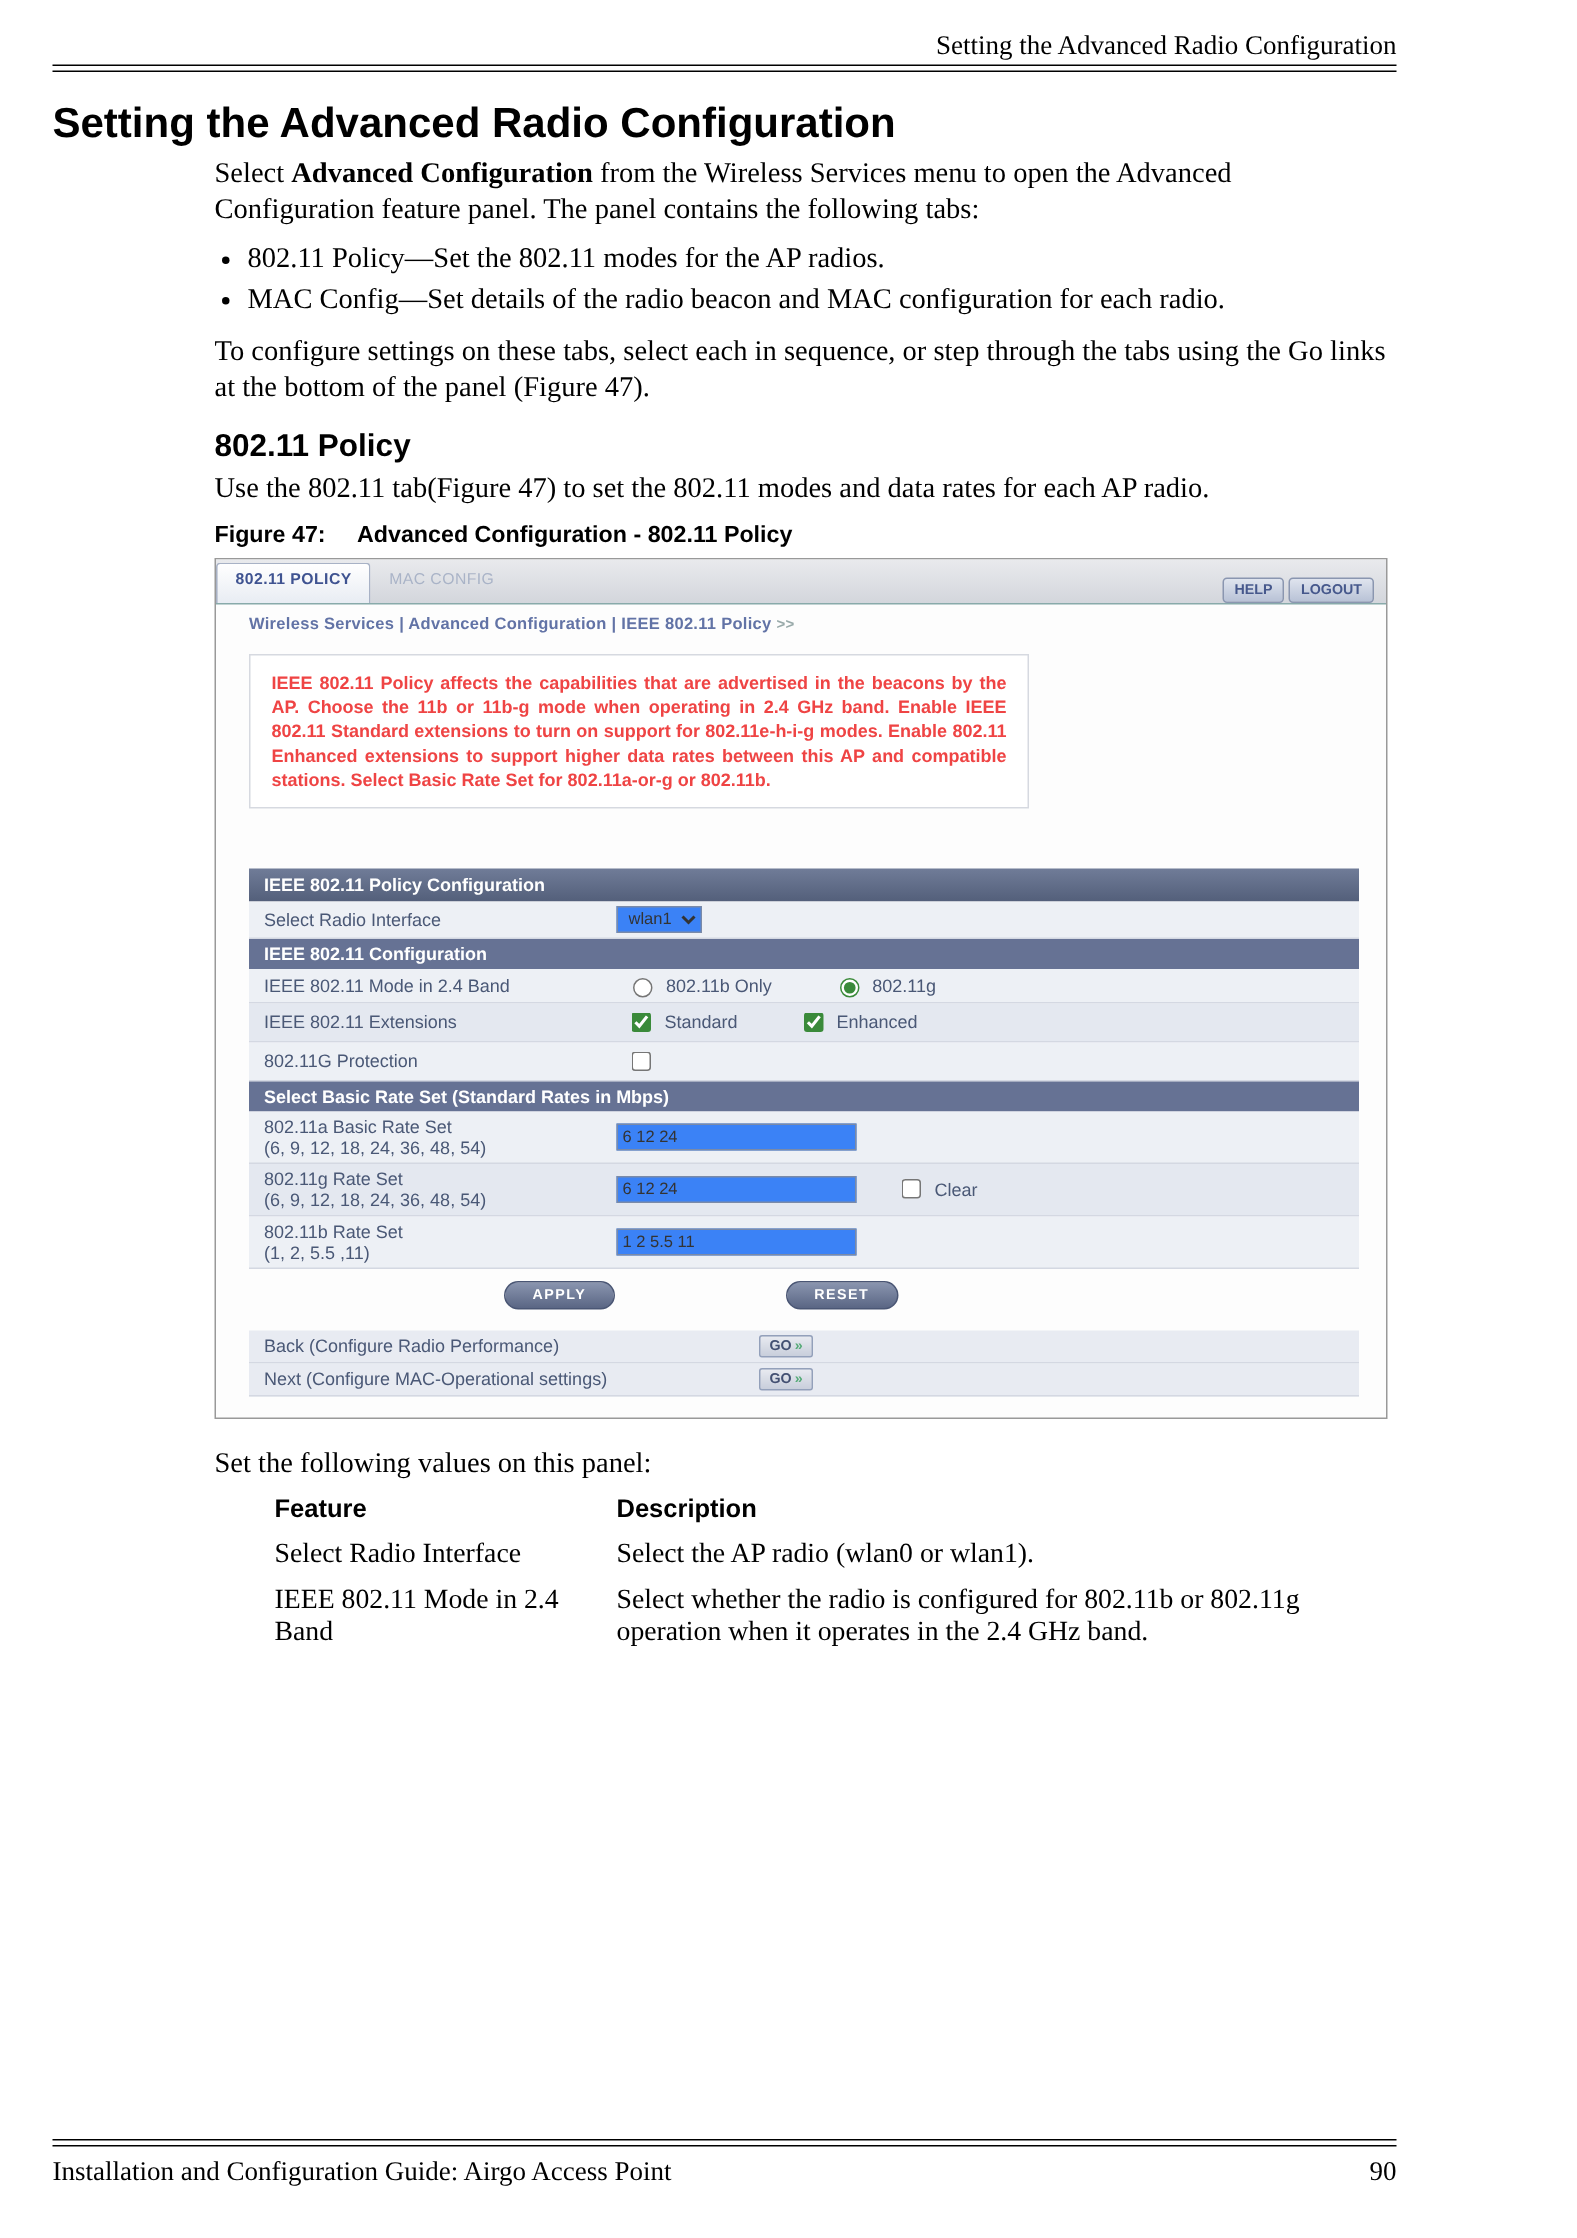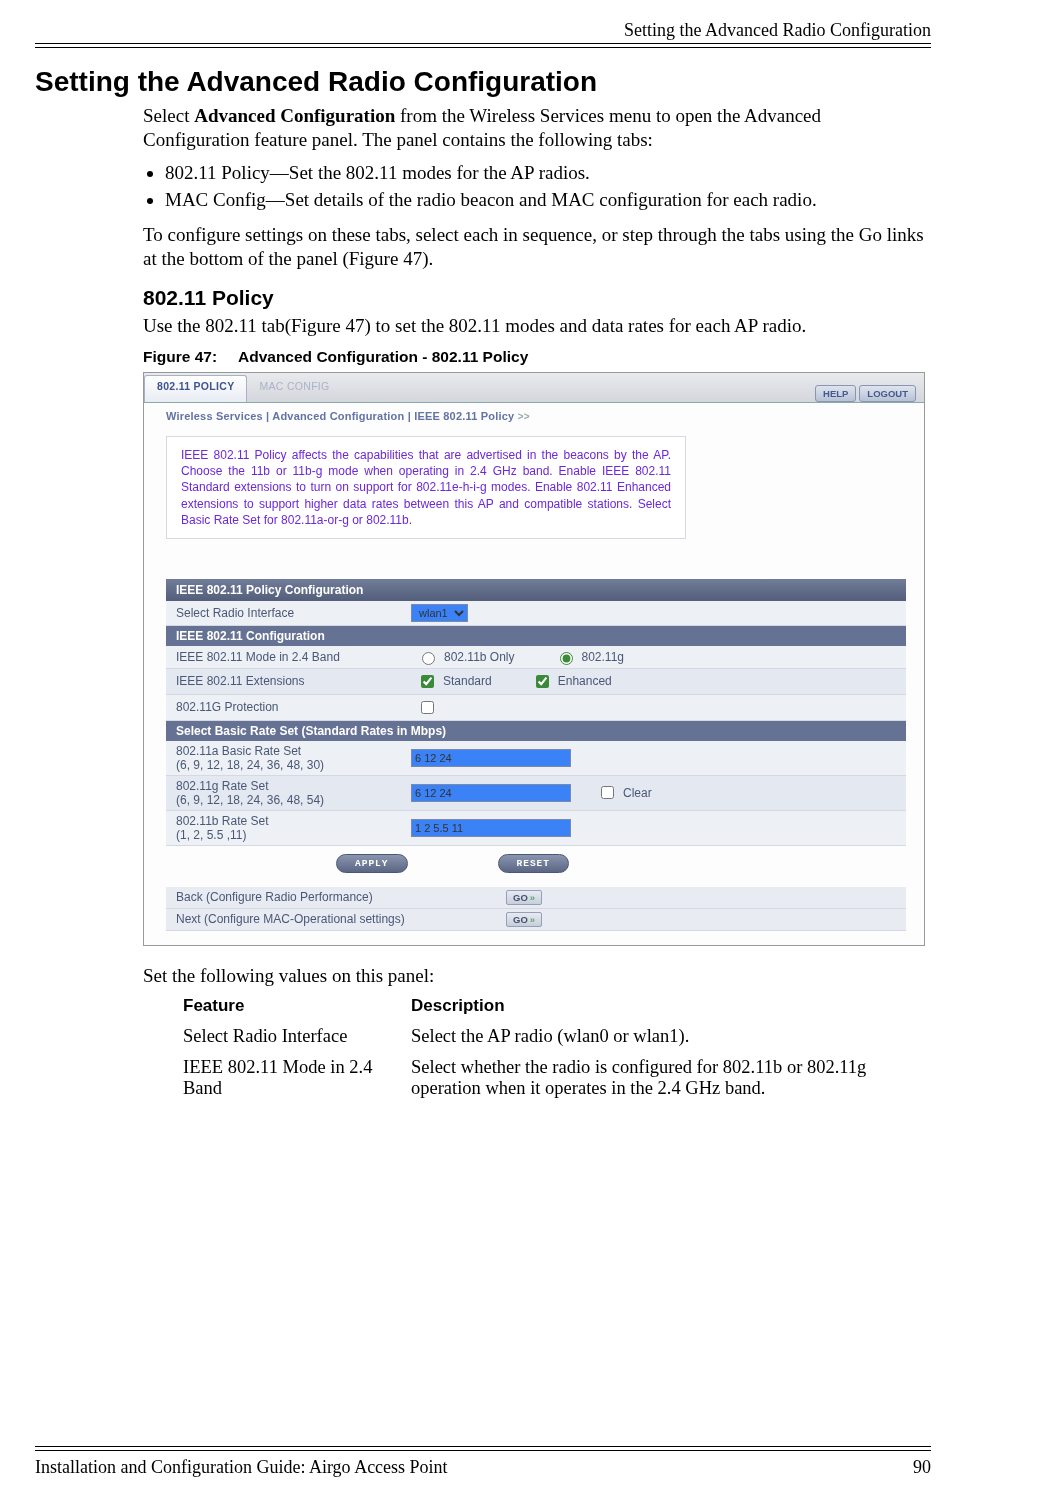--- a/index.html
+++ b/index.html
@@ -19,46 +19,46 @@
   
   .shot { border: 1px solid #999; background: #fdfdfd; font-family: Verdana, Arial, sans-serif; font-size: 12px; width: 780px; }
   .shot-tabs-row { display: flex; align-items: flex-end; height: 29px; background: linear-gradient(#e9eaed,#d3d6dc); border-bottom: 1px solid #8aa; position: relative; }
   .shot-tab { padding: 4px 12px; color: #6273a6; font-size: 10.5px; letter-spacing: 0.3px; height: 18px; }
   .shot-tab.active { background: linear-gradient(#fff,#e8ecf3); border: 1px solid #a8b2c6; border-bottom: none; border-radius: 3px 3px 0 0; color: #3f5391; font-weight: bold; }
   .shot-tab.ghost { color: #a9b3c7; }
   .right-btns { margin-left: auto; display: flex; gap: 3px; padding-right: 8px; }
   .pillbtn { background: linear-gradient(#dfe4ee,#b8c2d6); border: 1px solid #8a96b0; color: #46588c; font-size: 9.5px; font-weight: bold; padding: 2px 7px; border-radius: 3px; }
   .breadcrumb { color: #6273a6; font-weight: bold; font-size: 11px; padding: 7px 10px 14px 22px; letter-spacing: 0.2px; }
   .crumb-sep { color: #9aa; font-size: 10px; }
-  .info-box { margin: 0 18px 10px 22px; background: #fff; border: 1px solid #d6d9e0; padding: 10px 14px; color: #6d28d9; font-family: "Trebuchet MS", Verdana, sans-serif; font-size: 12px; line-height: 1.35; text-align: justify; width: 520px; box-sizing: border-box; }
+  .info-box { margin: 0 18px 10px 22px; background: #fff; border: 1px solid #d6d9e0; padding: 10px 14px; color: #ef4444; font-family: "Trebuchet MS", Verdana, sans-serif; font-size: 12px; line-height: 1.35; text-align: justify; width: 520px; box-sizing: border-box; font-weight: bold; }
   .cfg-head { background: linear-gradient(#707c98,#535f7a); color: #fff; font-weight: bold; font-size: 12px; padding: 4px 10px; margin: 40px 18px 0 22px; }
   .cfg-subhead { background: #667294; color: #fff; font-weight: bold; font-size: 12px; padding: 3px 10px; margin: 0 18px 0 22px; }
   .cfg-row { display: flex; align-items: center; padding: 3px 10px; margin: 0 18px 0 22px; background: #edf0f5; border-bottom: 1px solid #d4d8e2; color: #4a5876; font-size: 12px; }
   .cfg-row.alt { background: #e4e8f0; }
   .cfg-label { flex: 0 0 235px; }
   .cfg-field { flex: 0 0 180px; }
   .cfg-rest { flex: 1; display: flex; align-items: flex-start; gap: 40px; padding-left: 6px; }
   select.sm, input.sm { font-family: Verdana, sans-serif; font-size: 11px; border: 1px solid #7a8aa8; background: #3b82f6; color: #333; padding: 1px 3px; height: 18px; box-sizing: border-box; }
   input.txt { width: 160px; }
   .chk, .rad { display: inline-flex; align-items: center; gap: 6px; color: #4a5876; font-size: 12px; }
   input[type=checkbox], input[type=radio] { width: 13px; height: 13px; accent-color: #3a8a3a; }
-  .btnrow { display: flex; gap: 90px; padding: 8px 0 8px 170px; margin: 0 18px 6px 22px; align-items: center; font-family: Liberation Mono, monospace; }
+  .btnrow { display: flex; gap: 114px; padding: 8px 0 8px 170px; margin: 0 18px 6px 22px; align-items: center; }
   .ovalbtn { background: linear-gradient(#8a95af,#5a6684); color: #fff; font-size: 9.5px; font-weight: bold; letter-spacing: 1px; padding: 3px 18px; border-radius: 10px; border: 1px solid #4a5674; }
   .navrow { display: flex; align-items: center; padding: 3px 10px; margin: 0 18px 0 22px; background: #e8ebf2; border-bottom: 1px solid #d4d8e2; color: #4a5876; font-size: 12px; }
   .navlabel { flex: 0 0 330px; }
   .gobtn { background: linear-gradient(#e8eaf0,#c8cedb); border: 1px solid #93a0ba; color: #435072; font-size: 9.5px; font-weight: bold; padding: 1px 6px; border-radius: 2px; display: inline-flex; gap: 2px; }
   .arrows { color: #5a7; font-weight: bold; }
   
   .feat { margin-left: 148px; margin-top: 6px; }
   .feat-row { display: flex; gap: 28px; font-size: 18.5px; margin-bottom: 10px; }
   .feat-head { font-family: Arial, Helvetica, sans-serif; font-weight: bold; font-size: 17px; }
   .feat-l { width: 200px; flex-shrink: 0; }
   .feat-r { flex: 1; }
   
-  .footer { position: absolute; bottom: 14px; left: 35px; right: 65px; }
+  .footer { position: absolute; bottom: 34px; left: 35px; right: 65px; }
   .foot-rule1 { border: 0; border-top: 1px solid #000; margin: 0 0 3px 0; }
   .foot-rule2 { border: 0; border-top: 1.5px solid #000; margin: 0 0 6px 0; }
   .foot-row { display: flex; justify-content: space-between; font-size: 18px; }
 </style>
 </head>
 <body>
 
 <div class="page">
   <div class="header-area">Setting the Advanced Radio Configuration</div>
   <hr class="header-rule">
@@ -137,21 +137,21 @@
       <div class="cfg-row">
         <div class="cfg-label">802.11G Protection</div>
         <div class="cfg-rest">
           <input type="checkbox" style="">
         </div>
       </div>
 
       <div class="cfg-subhead">Select Basic Rate Set (Standard Rates in Mbps)</div>
       <div class="cfg-row">
         <div class="cfg-label" style="white-space:pre-line">802.11a Basic Rate Set
-(6, 9, 12, 18, 24, 36, 48, 30)</div>
+(6, 9, 12, 18, 24, 36, 48, 54)</div>
         <div class="cfg-field"><input class="sm txt" value="6 12 24" style=""></div>
       </div>
       <div class="cfg-row alt">
         <div class="cfg-label" style="white-space:pre-line">802.11g Rate Set
 (6, 9, 12, 18, 24, 36, 48, 54)</div>
         <div class="cfg-field"><input class="sm txt" value="6 12 24" style=""></div>
         <div class="cfg-rest">
             <label class="chk">
               <input type="checkbox" style=""> 
               <span>Clear</span>

